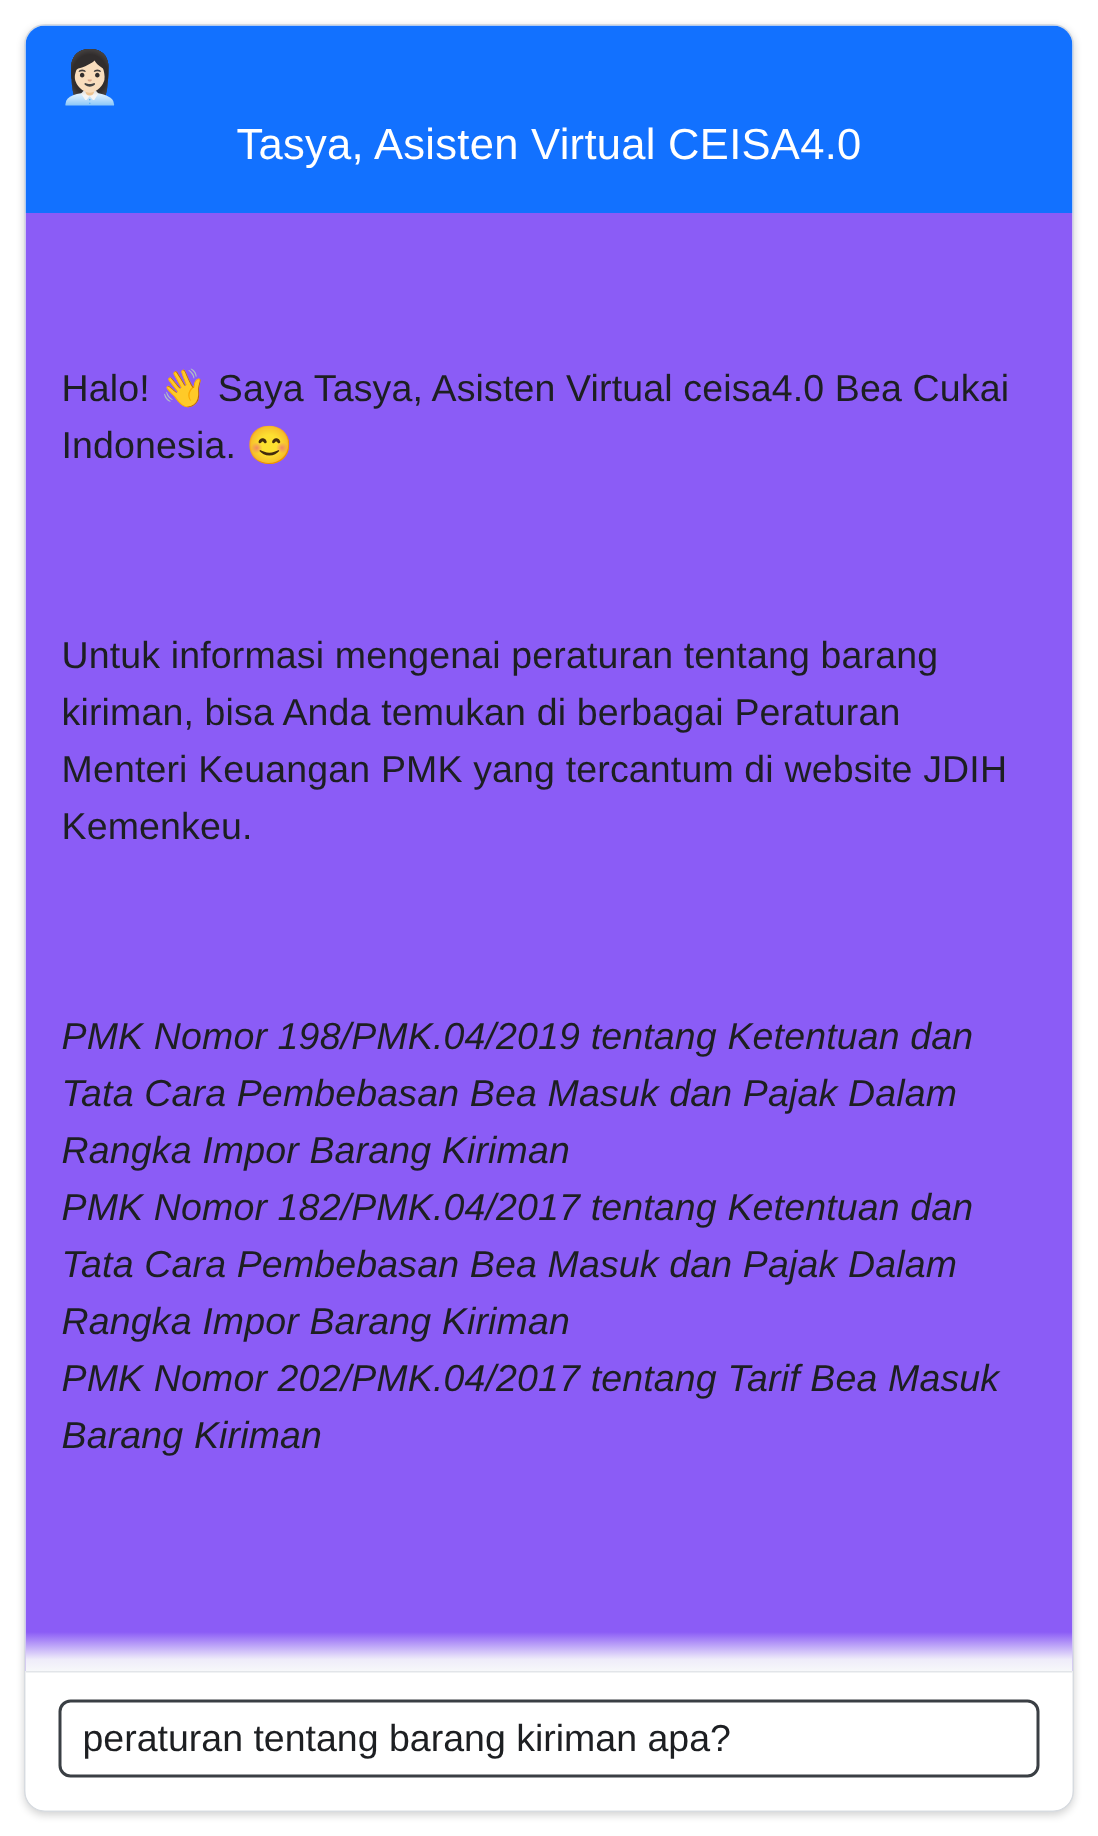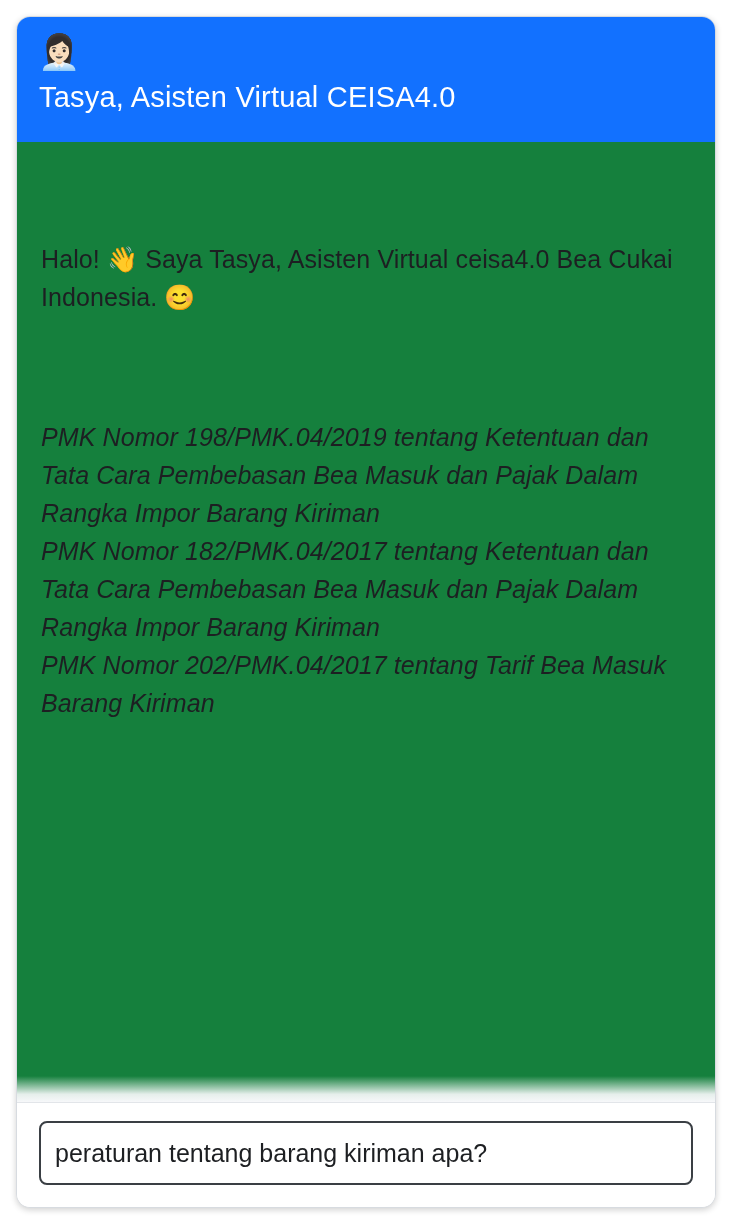--- a/index.html
+++ b/index.html
@@ -48,25 +48,26 @@
     overflow: hidden;
     margin-bottom: 8px;
   }
 
   .chat-title {
     color: #ffffff;
     font-size: 29px;
     letter-spacing: 0.2px;
     font-weight: 400;
     white-space: nowrap;
+    text-align: center;
   }
 
   .chat-body {
     flex: 1 1 auto;
-    background: #15803d;
+    background: #8b5cf6;
     padding: 22px 35px 0 24px;
     overflow: hidden;
     position: relative;
     box-sizing: border-box;
   }
 
   .msg {
     color: #1d1f22;
     font-size: 25px;
     line-height: 38px;
@@ -95,21 +96,21 @@
     flex: 0 0 auto;
     background: #ffffff;
     border-top: 1px solid #e2e5e9;
     padding: 18px 22px 22px 22px;
     box-sizing: border-box;
   }
 
   .chat-input {
     width: 100%;
     box-sizing: border-box;
-    height: 64px;
+    height: 52px;
     border: 2px solid #3a3f44;
     border-radius: 8px;
     background: #ffffff;
     font-family: "Liberation Sans", sans-serif;
     font-size: 25px;
     color: #1d1f22;
     padding: 0 14px;
     outline: none;
   }
   .chat-input::placeholder { color: #9aa0a6; }
@@ -120,20 +121,21 @@
 <div class="chat-window">
 
   <div class="chat-header">
     <div class="avatar">👩🏻‍💼</div>
     <div class="chat-title">Tasya, Asisten Virtual CEISA4.0</div>
   </div>
 
   <div class="chat-body">
     <div class="msg">
       <p class="para">Halo! 👋 Saya Tasya, Asisten Virtual ceisa4.0 Bea Cukai Indonesia. 😊</p>
+      <p class="para">Untuk informasi mengenai peraturan tentang barang kiriman, bisa Anda temukan di berbagai Peraturan Menteri Keuangan PMK yang tercantum di website JDIH Kemenkeu.</p>
       <p class="para">PMK Nomor 198/PMK.04/2019 tentang Ketentuan dan Tata Cara Pembebasan Bea Masuk dan Pajak Dalam Rangka Impor Barang Kiriman
 PMK Nomor 182/PMK.04/2017 tentang Ketentuan dan Tata Cara Pembebasan Bea Masuk dan Pajak Dalam Rangka Impor Barang Kiriman
 PMK Nomor 202/PMK.04/2017 tentang Tarif Bea Masuk Barang Kiriman</p>
       
       
     </div>
     <div class="fade-line"></div>
   </div>
 
   <div class="chat-footer">

